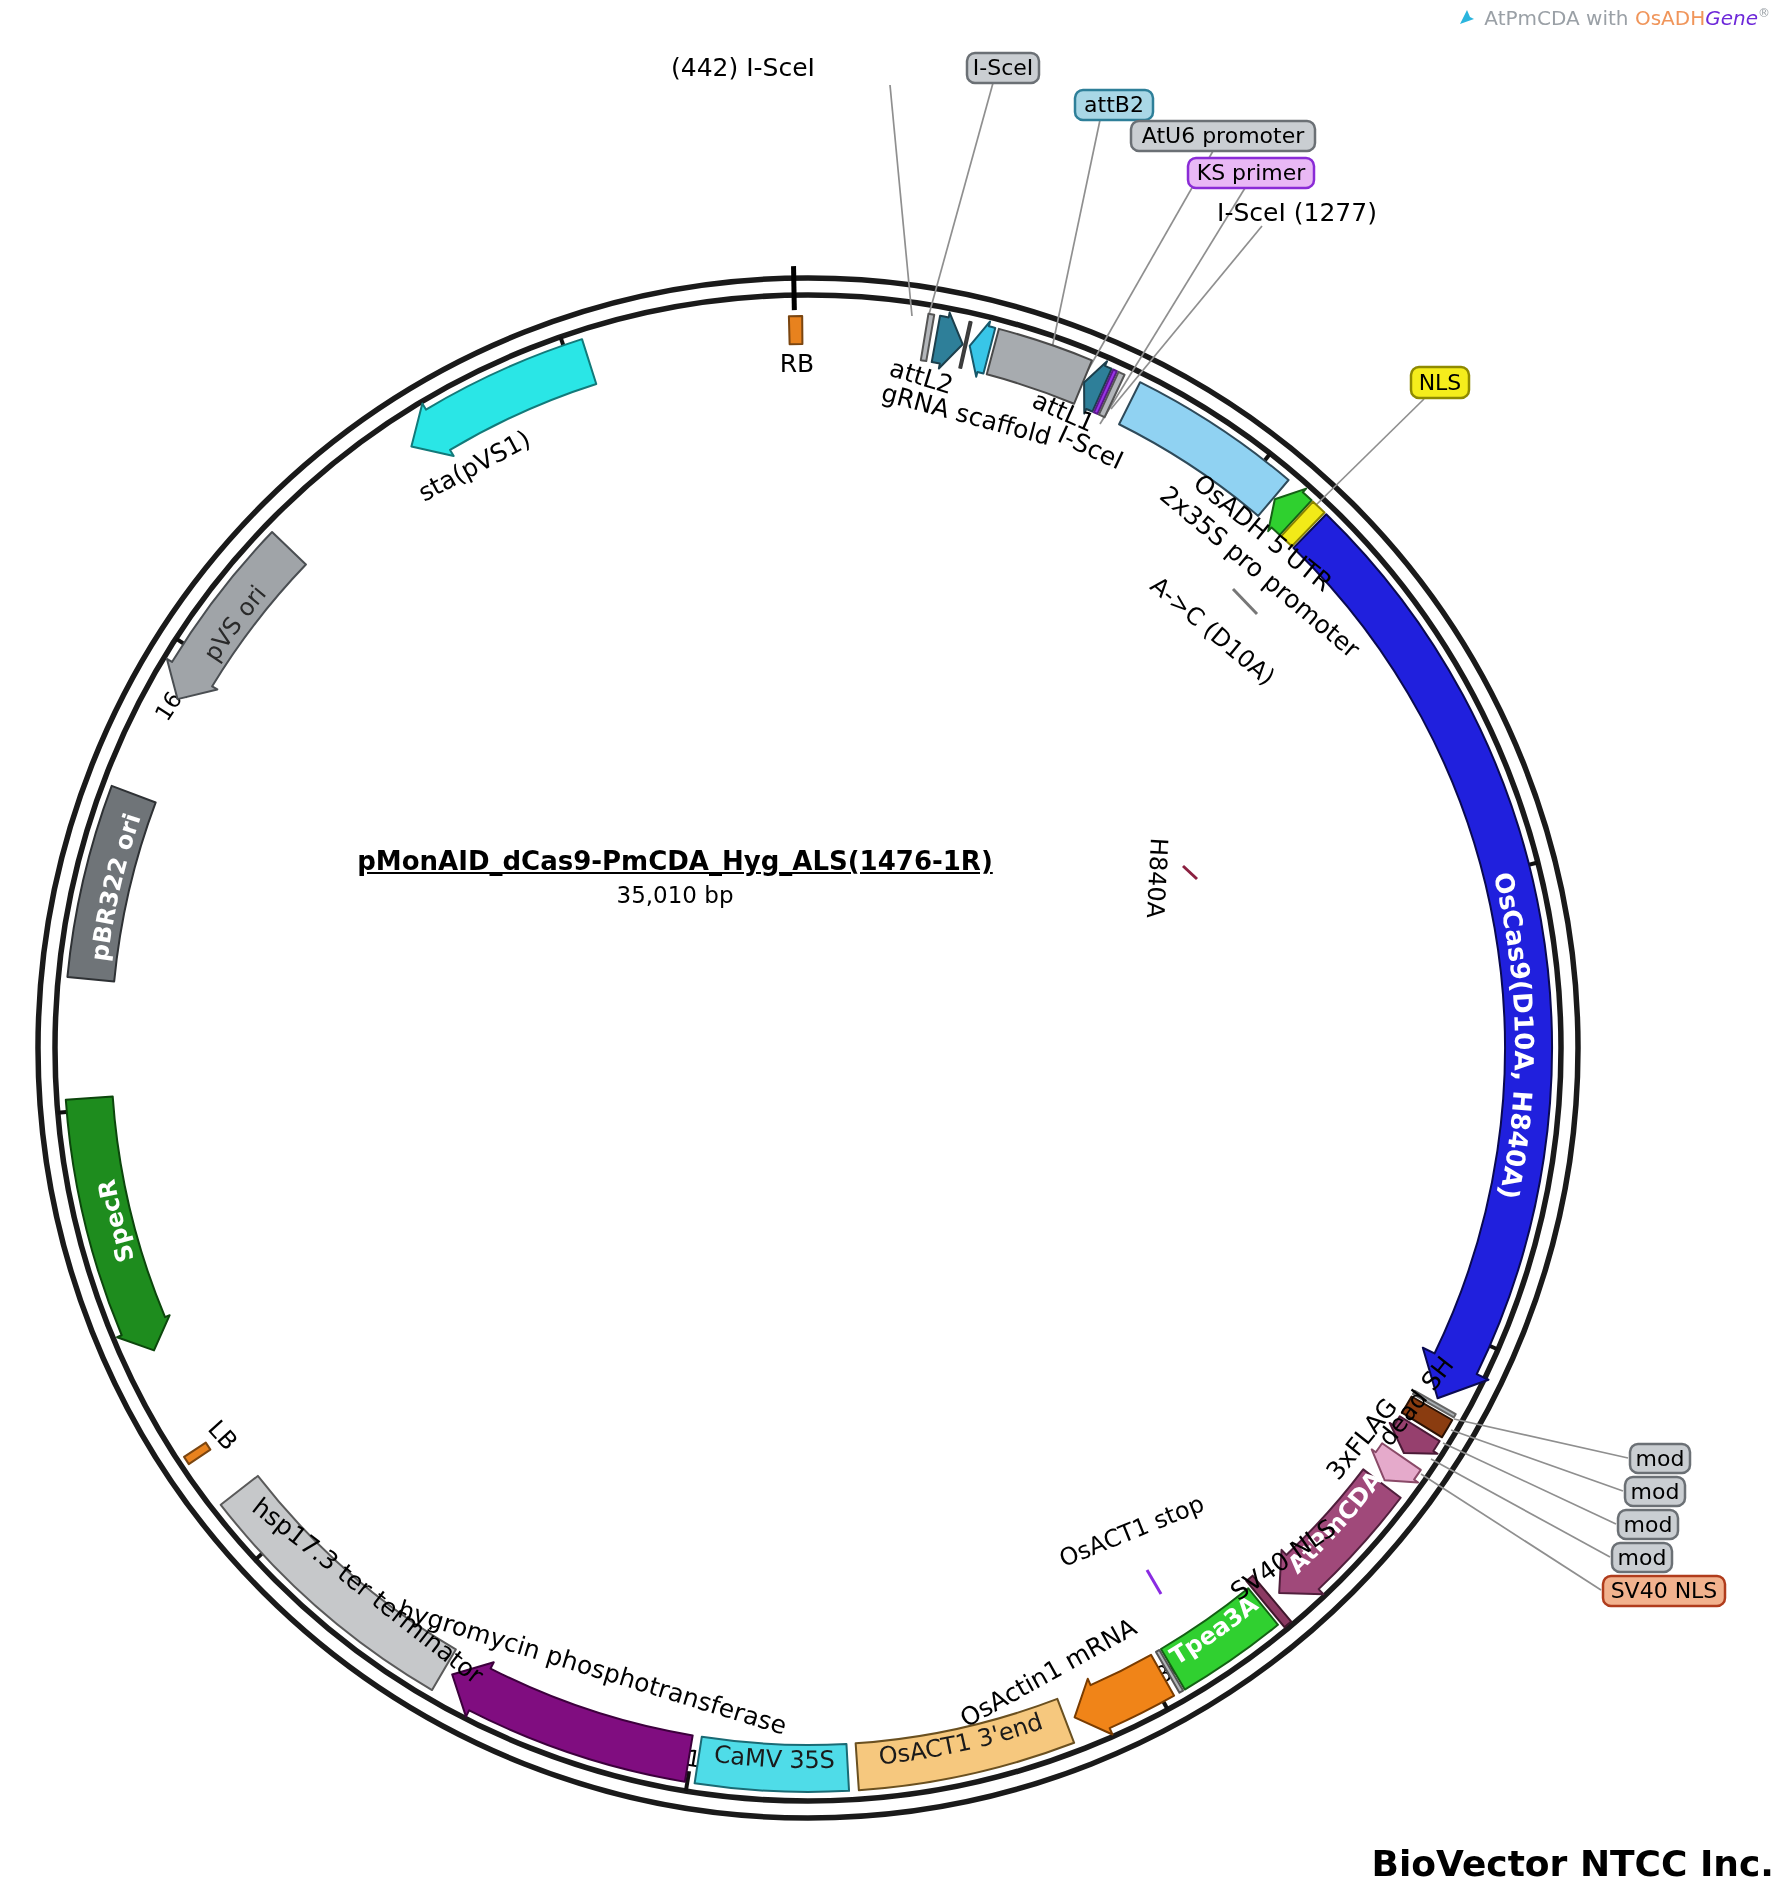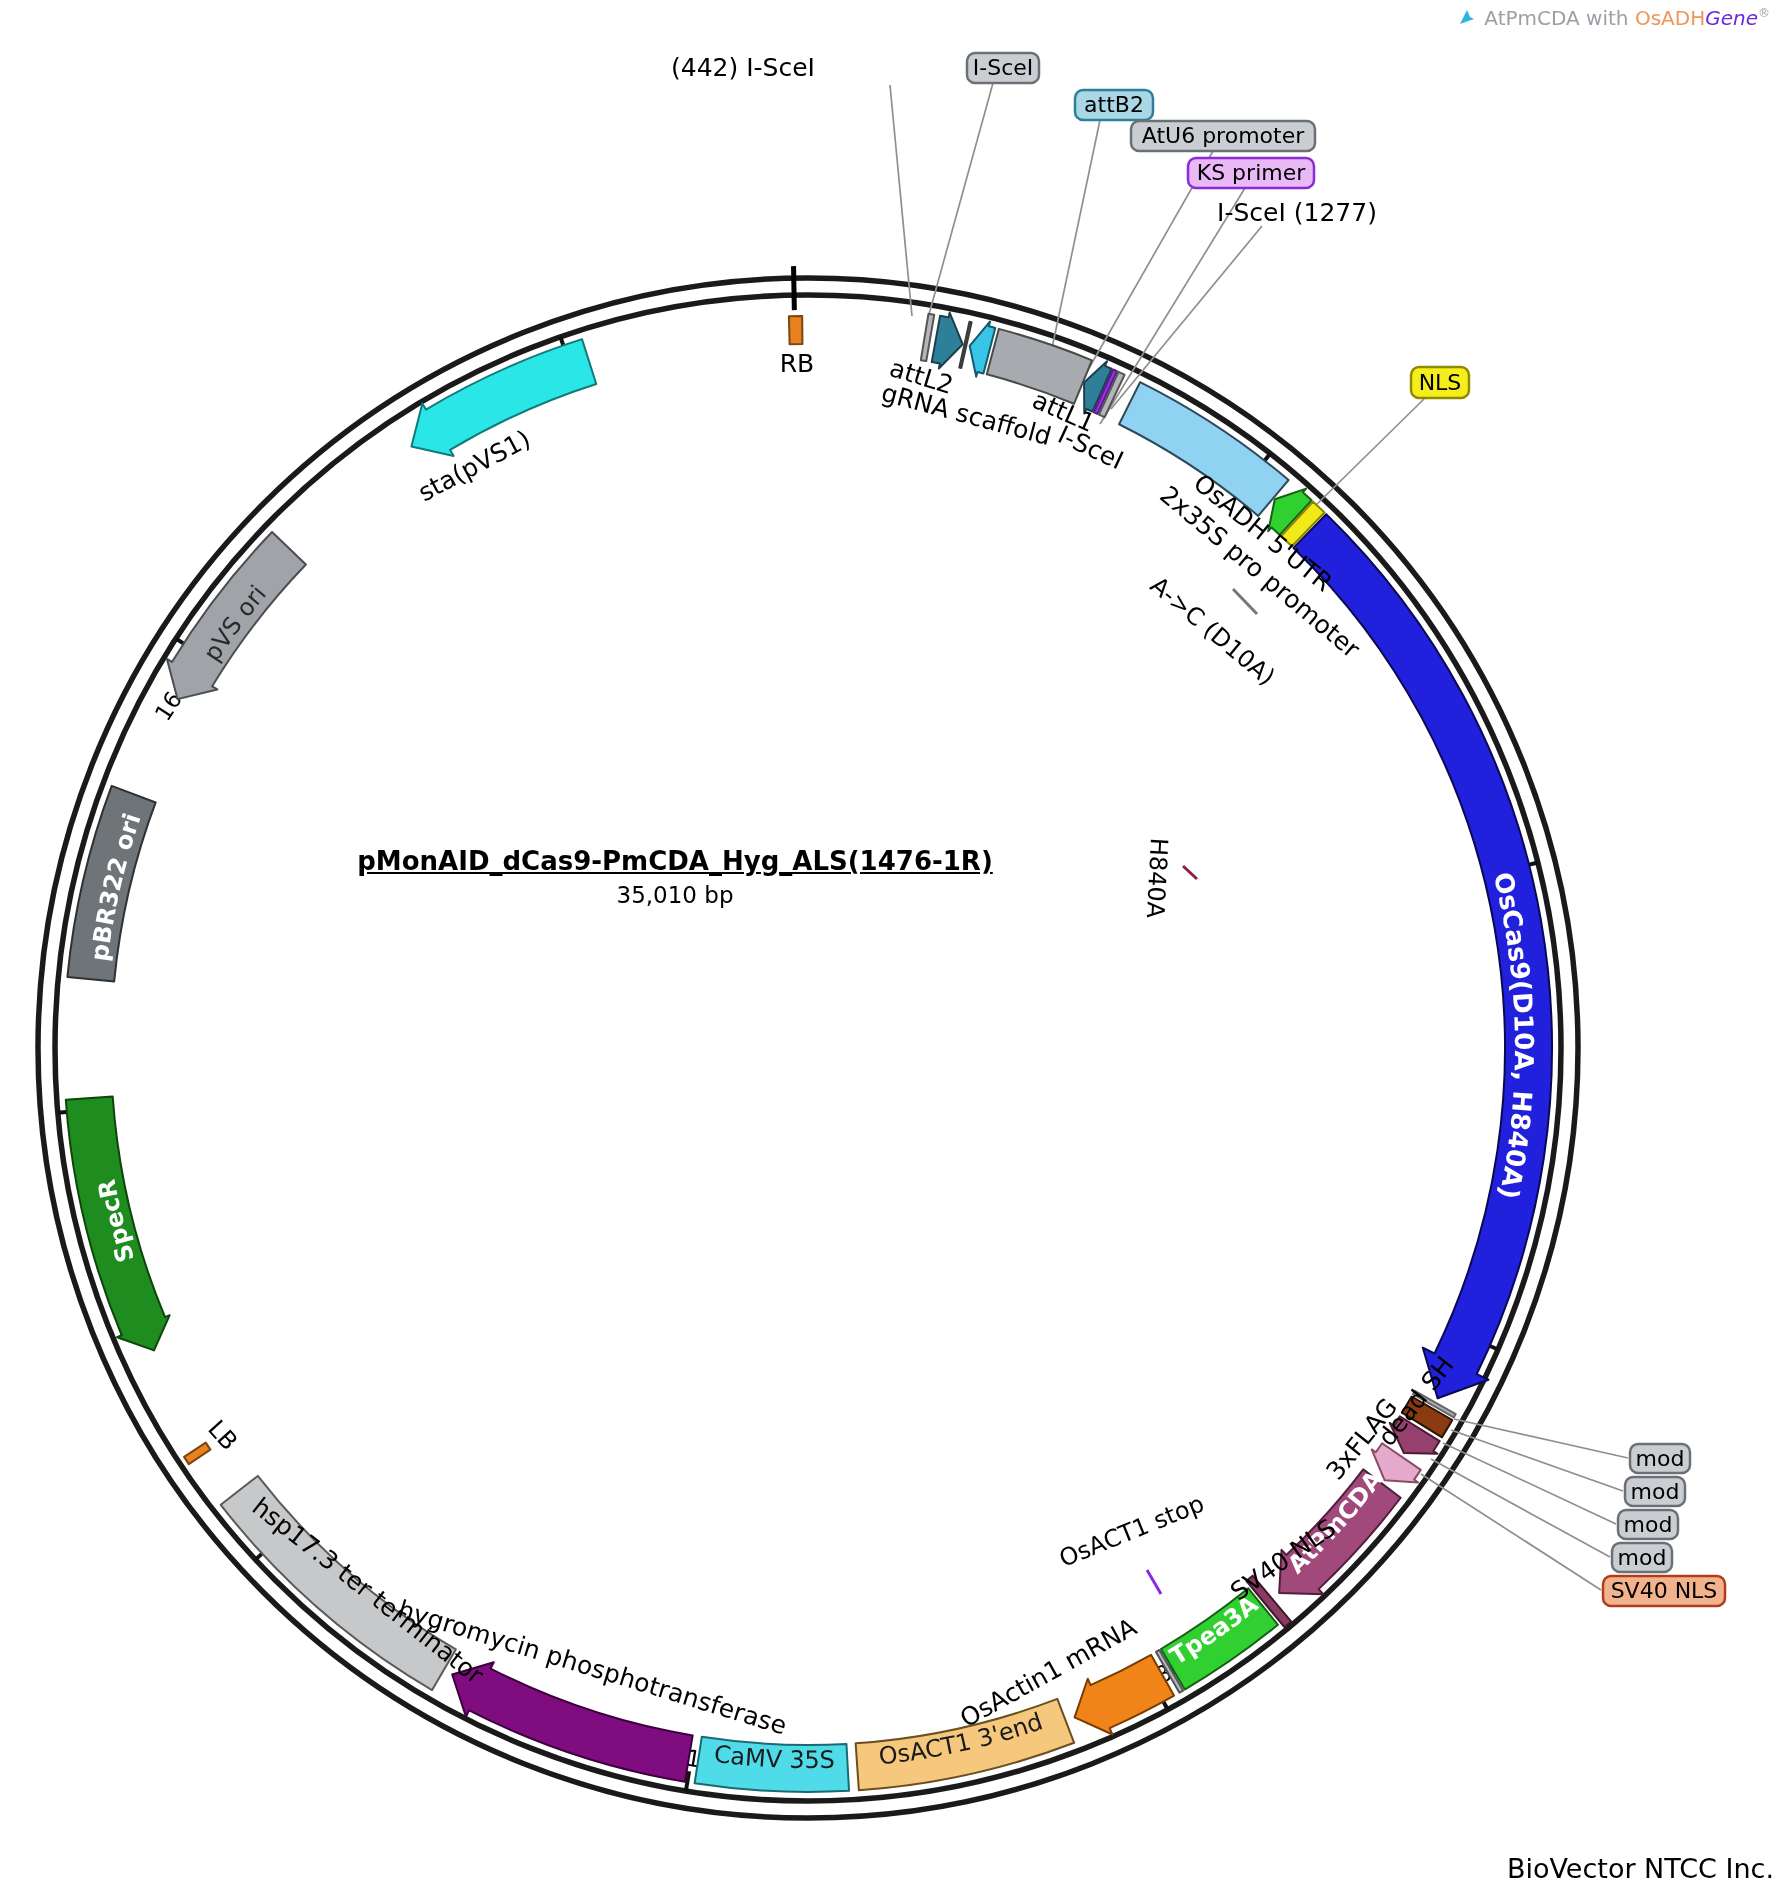--- a/index.html
+++ b/index.html
@@ -7,21 +7,21 @@
          font-family:"DejaVu Sans","Liberation Sans",sans-serif;}
   #map-svg{position:absolute;left:0;top:0;}
   .title-block{position:absolute;left:275px;top:846px;width:800px;text-align:center;pointer-events:none;}
   .title-block .main{font-size:26px;font-weight:bold;color:#000;text-decoration:underline;}
   .title-block .sub{font-size:23px;color:#000;margin-top:6px;}
   .credit{position:absolute;top:6px;right:14px;font-size:20px;color:#9aa0a6;
           display:flex;align-items:center;gap:7px;}
   .credit .snap{color:#f0955a;}
   .credit .gene{color:#6d28d9;font-style:italic;}
   .credit sup{font-size:12px;}
-  .footer{position:absolute;right:10px;bottom:16px;font-size:27px;font-weight:normal;color:#000;}
+  .footer{position:absolute;right:10px;bottom:16px;font-size:36px;font-weight:bold;color:#000;}
   svg text{font-family:"DejaVu Sans","Liberation Sans",sans-serif;}
 </style>
 </head>
 <body>
 
 <div class="stage">
 
   <div class="credit">
     <svg width="20" height="20" viewBox="0 0 20 20">
       <path d="M3 16 L10 2 L13 9 L17 11 Z" fill="#2bb5de"></path>

